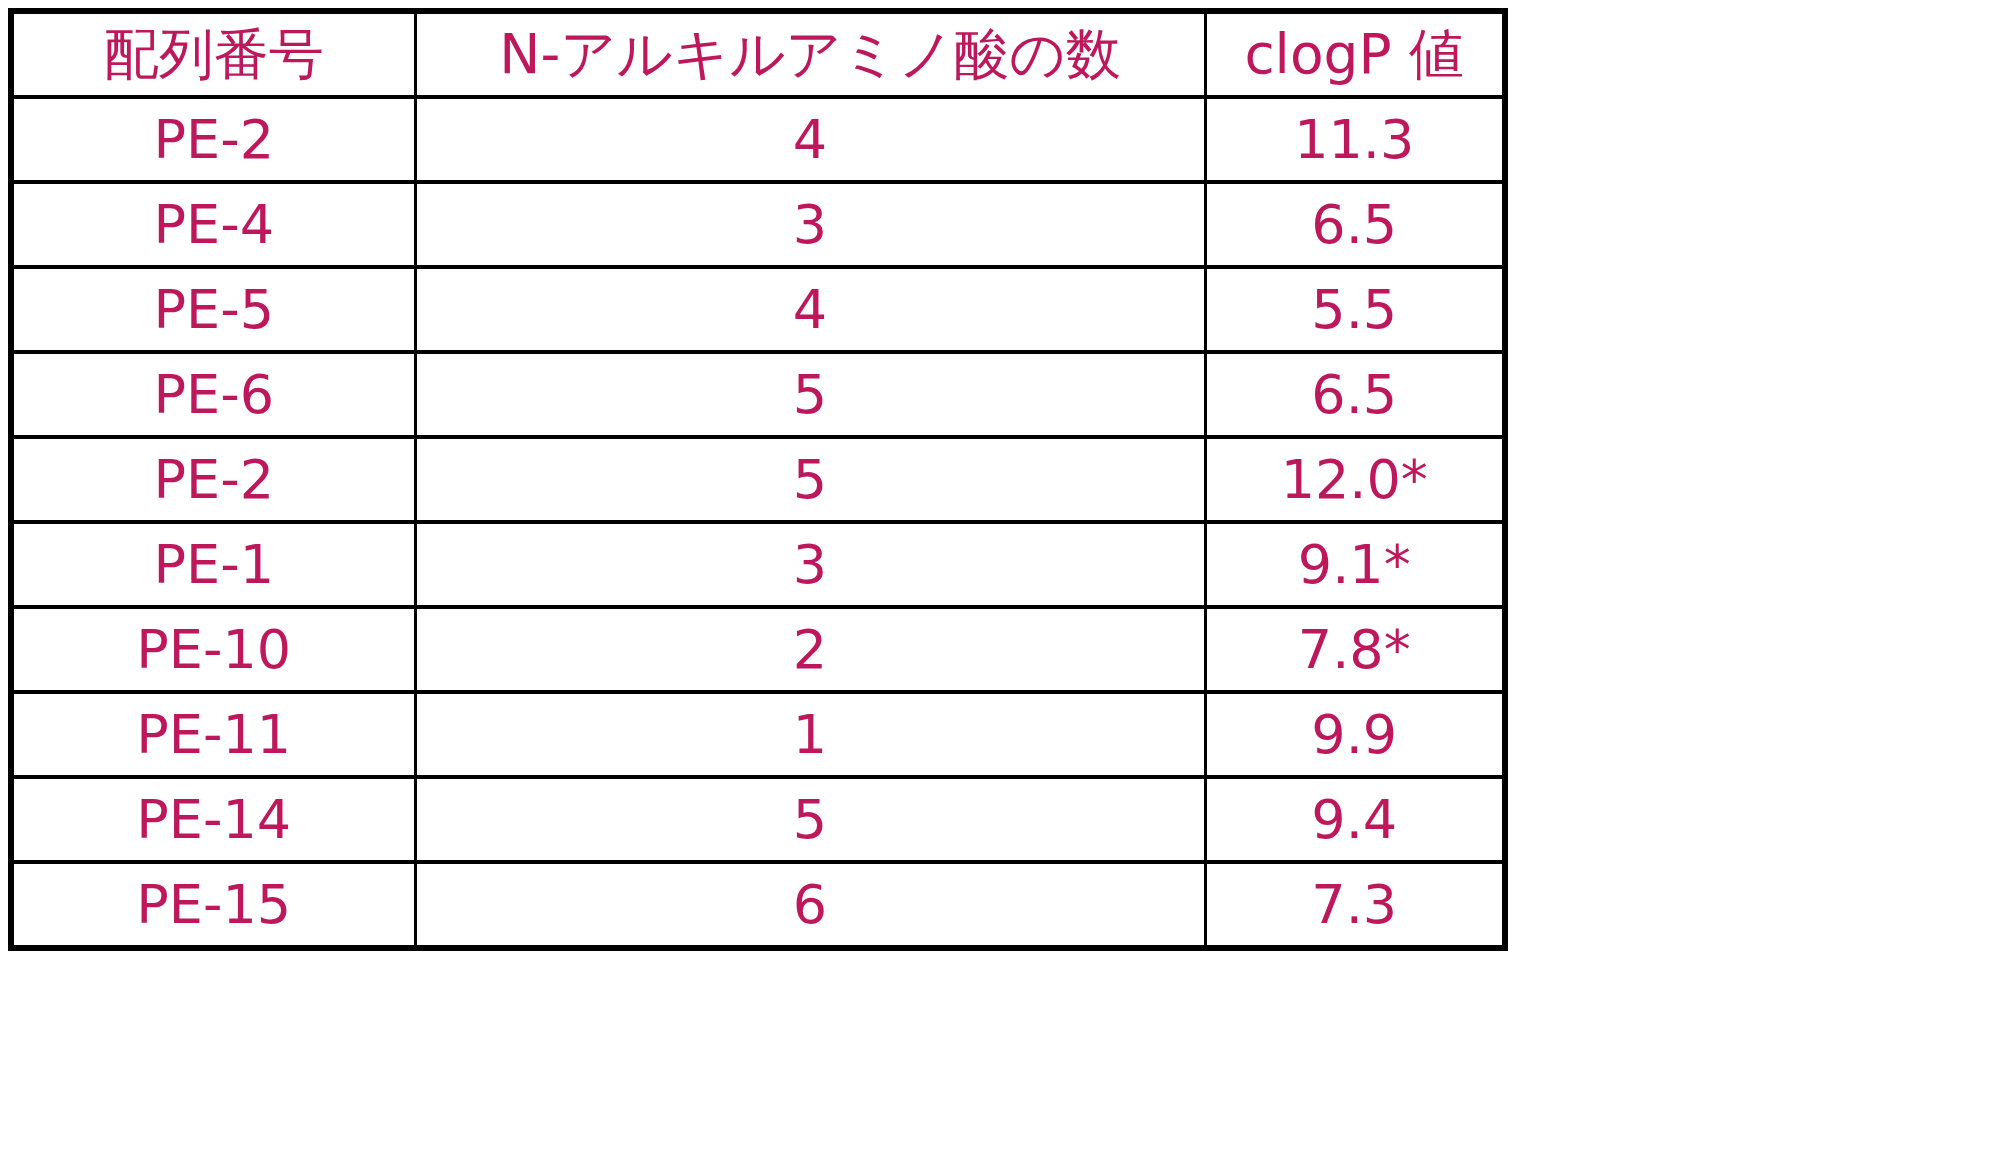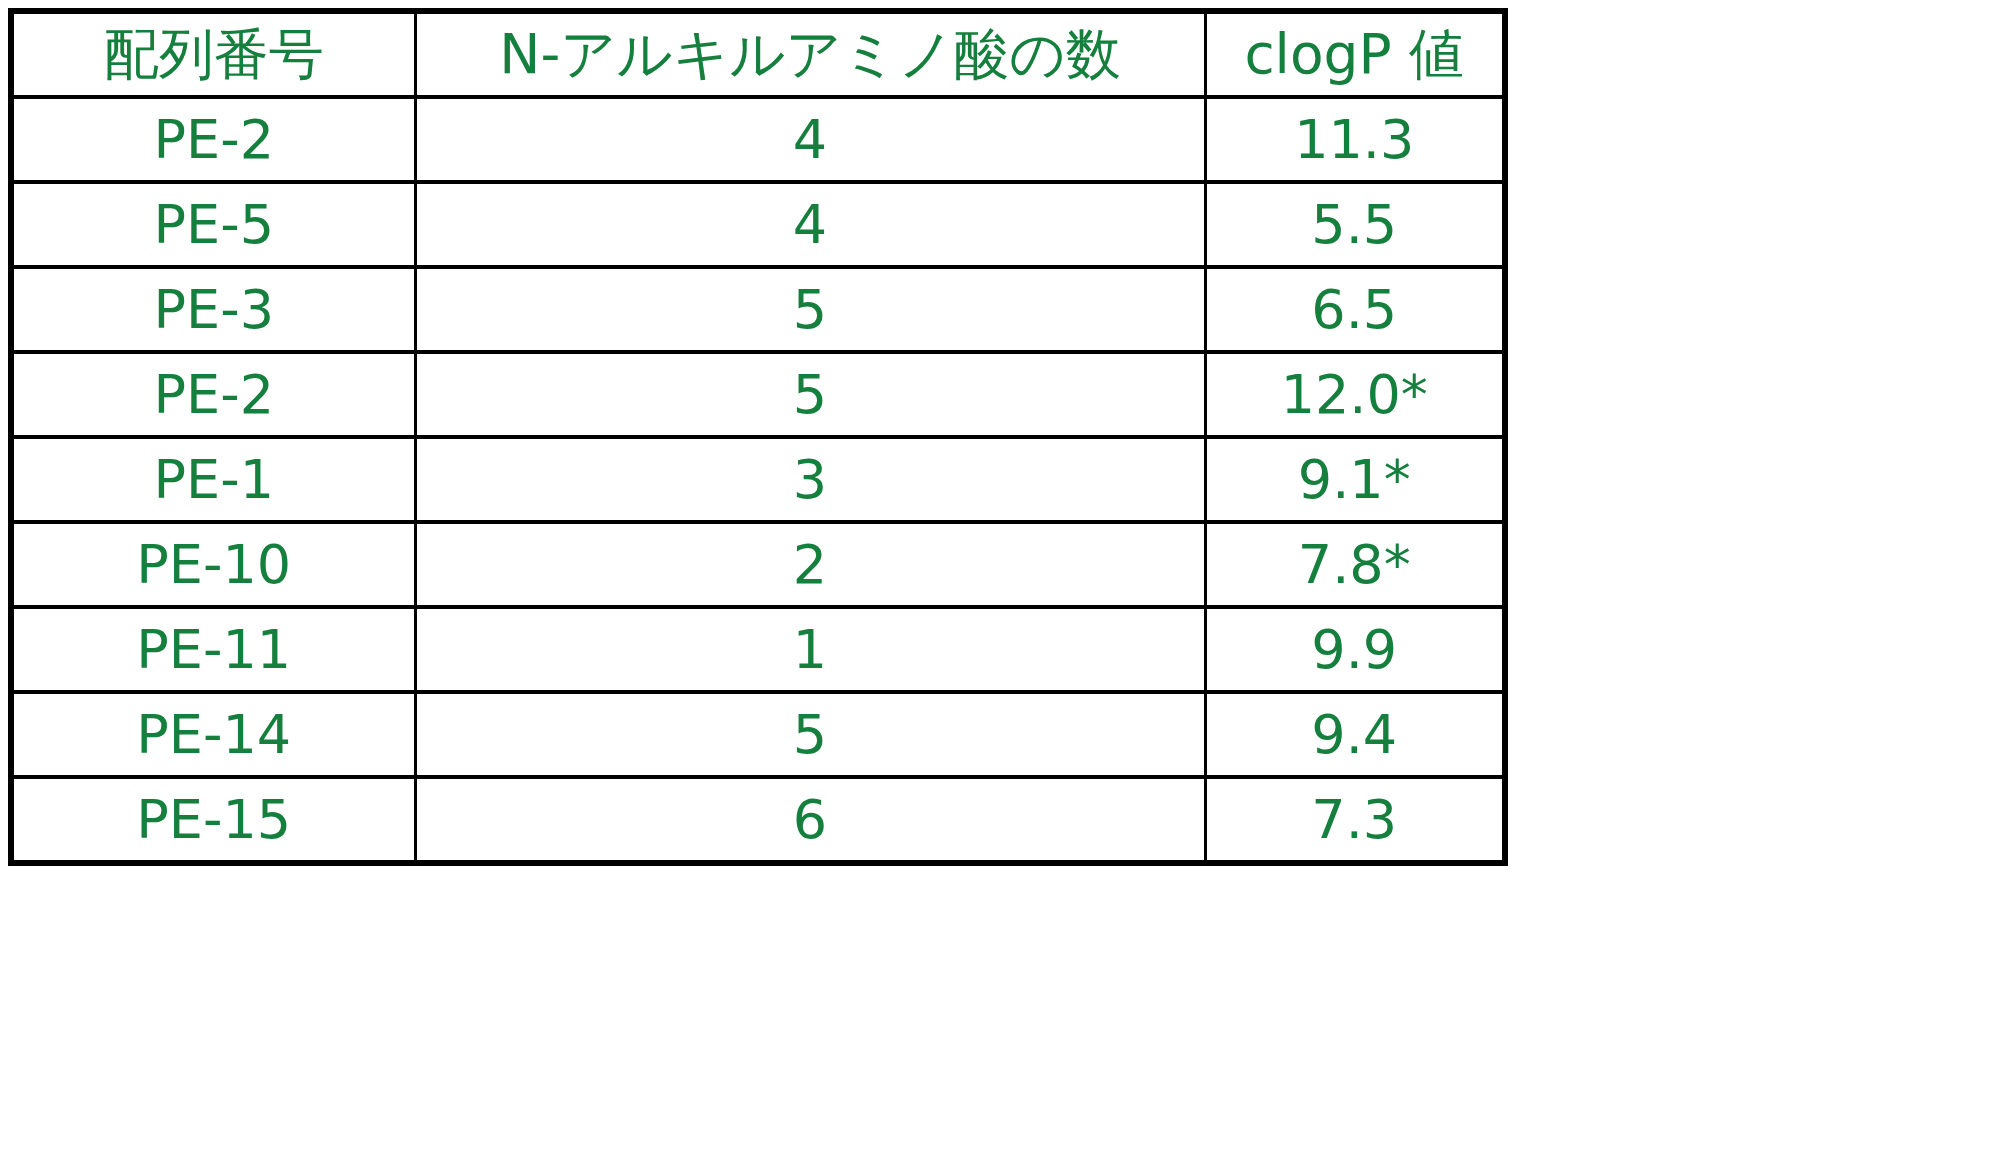--- a/index.html
+++ b/index.html
@@ -30,21 +30,21 @@
     border: 3px solid #000000;
     border-top-width: 4px;
     border-bottom-width: 4px;
     height: 81px;
     padding: 0;
     text-align: center;
     vertical-align: middle;
     font-family: "DejaVu Sans", "Liberation Sans", sans-serif;
     font-size: 54px;
     font-weight: normal;
-    color: #15803d;
+    color: #be185d;
     line-height: 1;
     white-space: nowrap;
     overflow: hidden;
   }
   th {
     font-size: 55px;
   }
 </style>
 </head>
 <body>
@@ -64,29 +64,34 @@
       </tr>
     </thead>
     <tbody>
 
   <tr>
     <td>PE-2</td>
     <td>4</td>
     <td>11.3</td>
   </tr>
 
+  <tr>
+    <td>PE-4</td>
+    <td>3</td>
+    <td>6.5</td>
+  </tr>
 
   <tr>
     <td>PE-5</td>
     <td>4</td>
     <td>5.5</td>
   </tr>
 
   <tr>
-    <td>PE-3</td>
+    <td>PE-6</td>
     <td>5</td>
     <td>6.5</td>
   </tr>
 
   <tr>
     <td>PE-2</td>
     <td>5</td>
     <td>12.0*</td>
   </tr>
 

